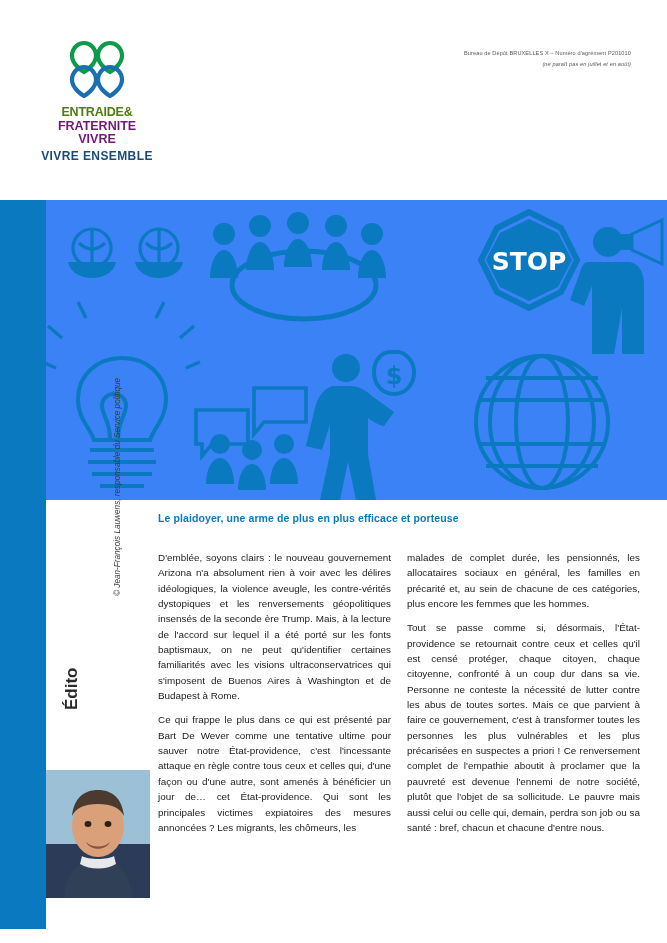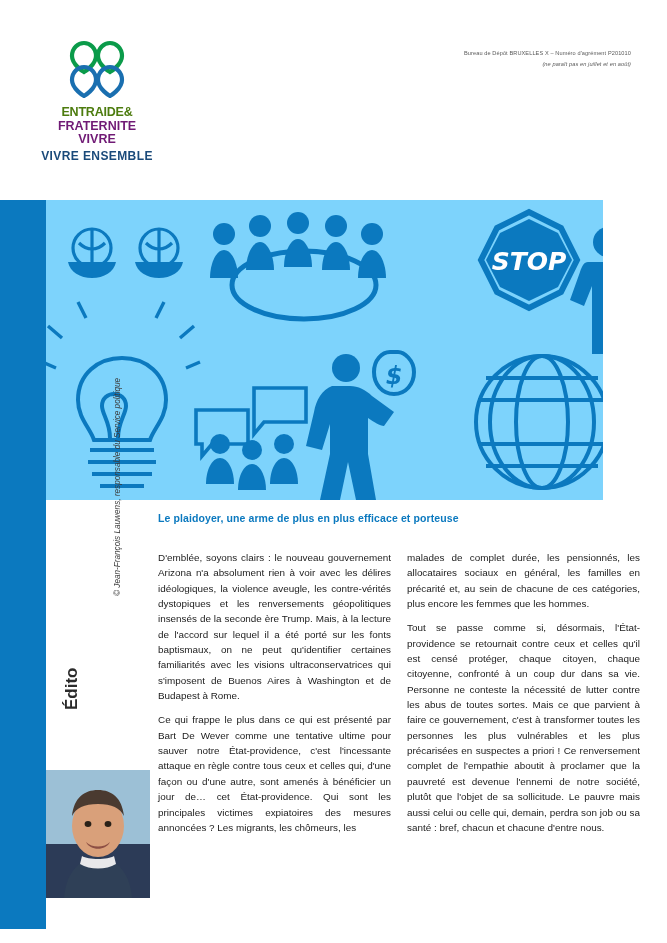--- a/index.html
+++ b/index.html
@@ -84,24 +84,23 @@
     font-size: 17px;
     color: #8cbf3f;
     letter-spacing: 0.1px;
   }
   .masthead-issue .date { color: #0b79bf; }
 
   
   .hero {
     position: absolute;
     left: 0; top: 200px;
-    width: 603px; height: 300px;
-    background: #7dd3fc;
+    width: 667px; height: 300px;
+    background: #3b82f6;
     overflow: hidden;
-    font-style: italic;
   }
   .hero-leftband {
     position: absolute;
     left: 0; top: 0;
     width: 46px; height: 300px;
     background: #0b79bf;
   }
   .hero-svg { position: absolute; left: 46px; top: 0; }
 
   

